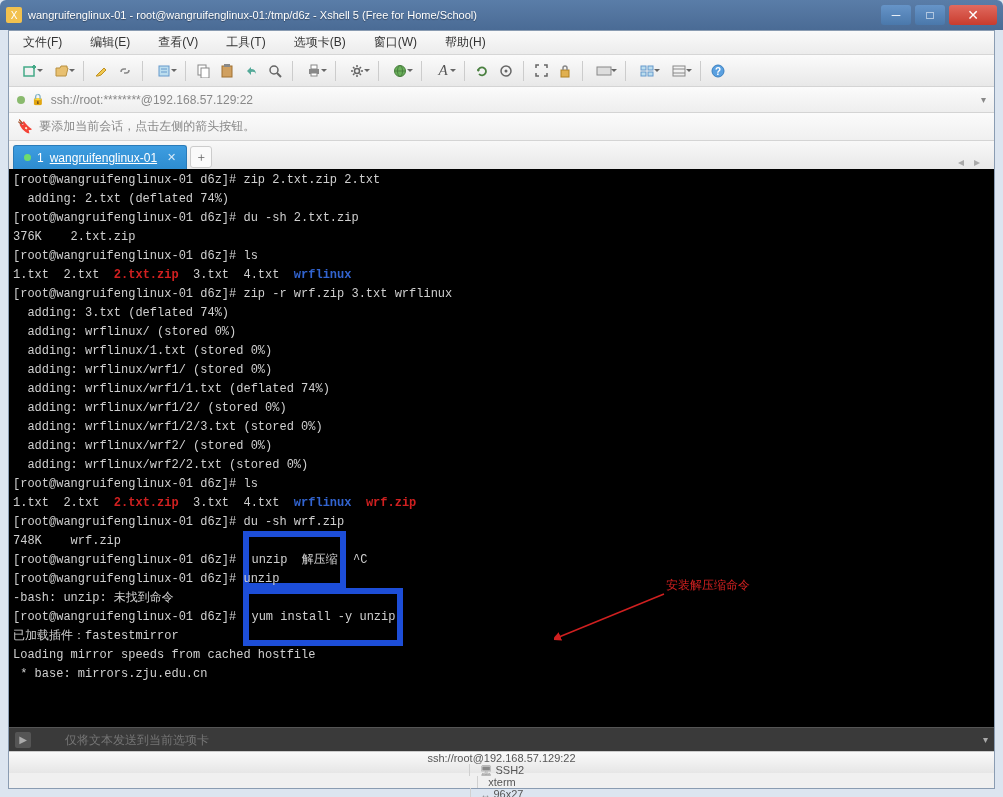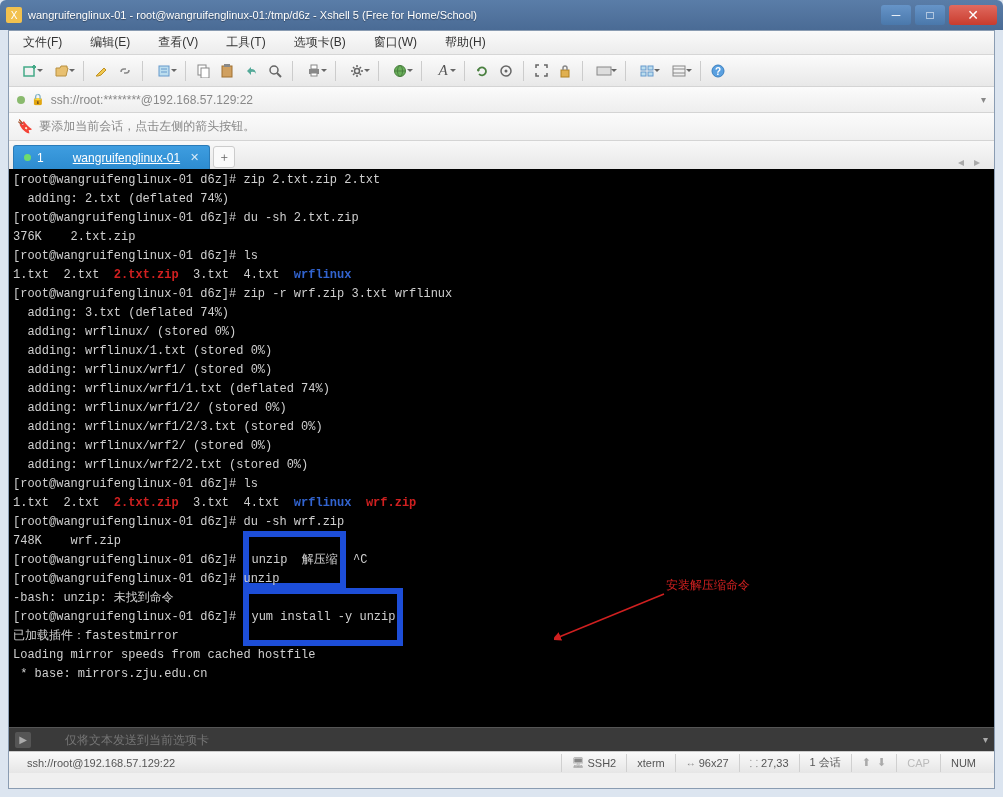--- a/index.html
+++ b/index.html
@@ -30,42 +30,42 @@
     .addr-dot { width: 8px; height: 8px; background: #8aba6e; border-radius: 50%; }
     .addr-lock { font-size: 11px; }
     .addr-drop { margin-left: auto; font-size: 10px; color: #888; }
     
     .infobar { height: 28px; background: linear-gradient(#fbfbfb, #f0f0f0); border-bottom: 1px solid #d4d4d4; display: flex; align-items: center; padding: 0 8px; gap: 6px; color: #888; font-size: 12px; }
     .infobar-icon { font-size: 13px; color: #999; }
     
     .tabbar { height: 28px; background: linear-gradient(#f8f8f8, #e8e8e8); display: flex; align-items: flex-end; padding: 0 4px; }
     .session-tab { height: 24px; background: linear-gradient(#3e9de0, #2d8cd0); color: #fff; border-radius: 3px 3px 0 0; display: flex; align-items: center; padding: 0 10px; gap: 6px; font-size: 12px; border: 1px solid #2a7bb8; border-bottom: none; }
     .tab-dot { width: 7px; height: 7px; background: #6edc6e; border-radius: 50%; }
-    .tab-name { text-decoration: underline; margin-left: 23px; }
+    .tab-name { text-decoration: underline; }
     .tab-close { font-size: 11px; margin-left: 4px; opacity: .8; }
     .tab-add { width: 22px; height: 22px; background: #fafafa; border: 1px solid #ccc; border-radius: 3px; display: flex; align-items: center; justify-content: center; margin-left: 3px; color: #666; margin-bottom: 1px; }
     .tab-arrows { margin-left: auto; display: flex; gap: 2px; color: #aaa; padding-right: 6px; }
     .tab-arrow { width: 14px; text-align: center; }
     
     .terminal { background: #000; color: #d0d0d0; font-family: "NSimSun", "SimSun", "Courier New", monospace; font-size: 12px; line-height: 19px; padding: 2px 4px; overflow: hidden; white-space: pre; position: relative; }
     .terminal .prompt { color: #d0d0d0; }
     .terminal .cmd { color: #d0d0d0; }
     .terminal .red { color: #d02020; font-weight: bold; margin-top: 36px; }
     .terminal .blue { color: #3264d0; font-weight: bold; }
     .terminal .boxed { border: 6px solid #1d4ed8; padding: 16px 2px; }
     .terminal .annot { color: #d02020; position: absolute; }
     
     .arrow-svg { position: absolute; pointer-events: none; }
     
     .sendbar { height: 24px; background: #3a3a3a; display: flex; align-items: center; padding: 0 6px; gap: 6px; border-top: 1px solid #555; }
     .send-icon { width: 16px; height: 16px; background: #555; border-radius: 2px; display: flex; align-items: center; justify-content: center; color: #aaa; font-size: 10px; }
     .send-input { flex: 1; background: transparent; border: none; color: #888; font-size: 12px; outline: none; margin-left: 28px; }
     .send-drop { color: #aaa; font-size: 10px; }
     
-    .statusbar { height: 22px; background: linear-gradient(#fafafa, #e6e6e6); border-top: 1px solid #ccc; display: flex; align-items: center; padding: 0 8px; font-size: 11px; color: #555; gap: 0; }
+    .statusbar { height: 22px; background: linear-gradient(#fafafa, #e6e6e6); border-top: 1px solid #ccc; display: flex; align-items: center; padding: 0 8px; font-size: 11px; color: #555; gap: 0; flex-direction: column; }
     .status-cell { padding: 0 10px; border-left: 1px solid #d0d0d0; height: 18px; display: flex; align-items: center; }
     .status-cell:first-child { border-left: none; flex: 1; }
     .status-icon { font-size: 10px; margin-right: 3px; color: #888; }
   </style>
 </head>
 <body>
 
 <div class="titlebar">
   <span class="titlebar-icon">X</span>
   <span class="titlebar-text">wangruifenglinux-01 - root@wangruifenglinux-01:/tmp/d6z - Xshell 5 (Free for Home/School)</span>

